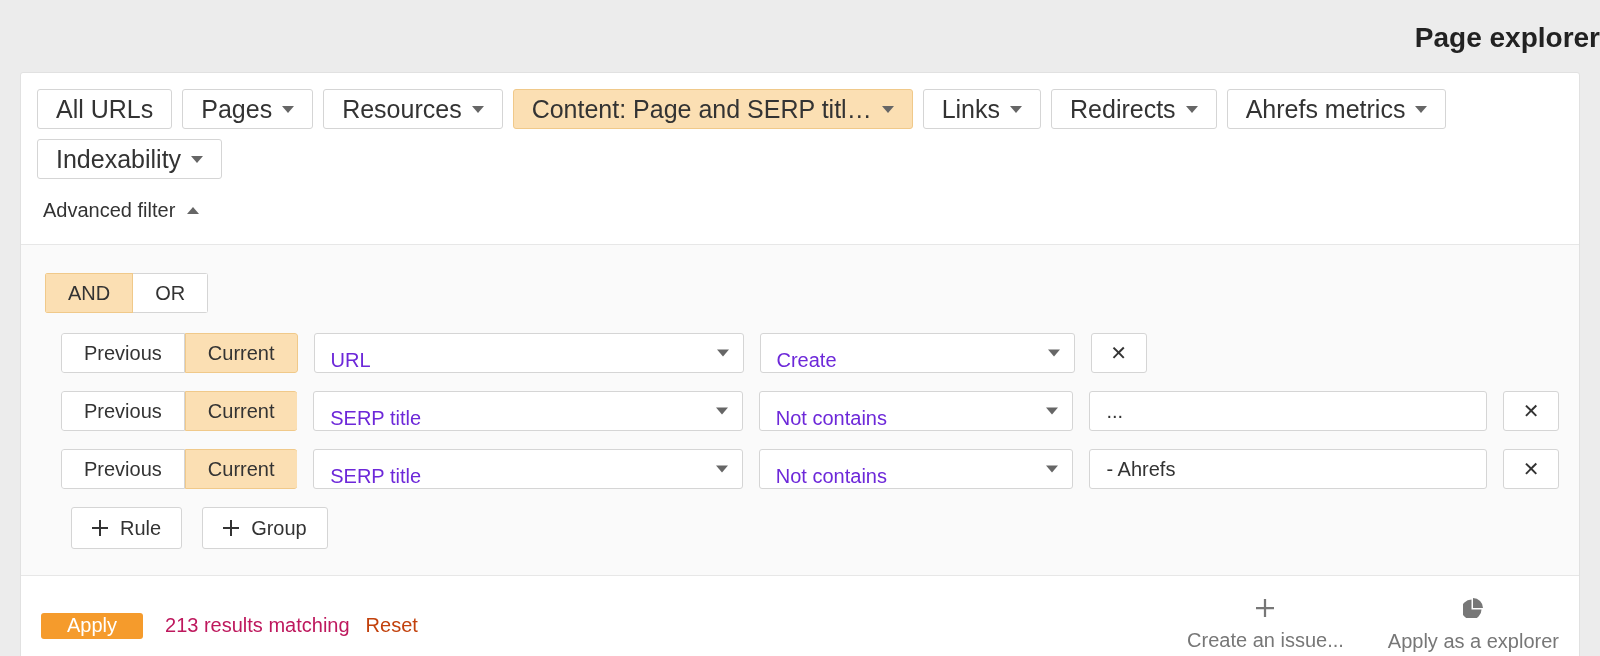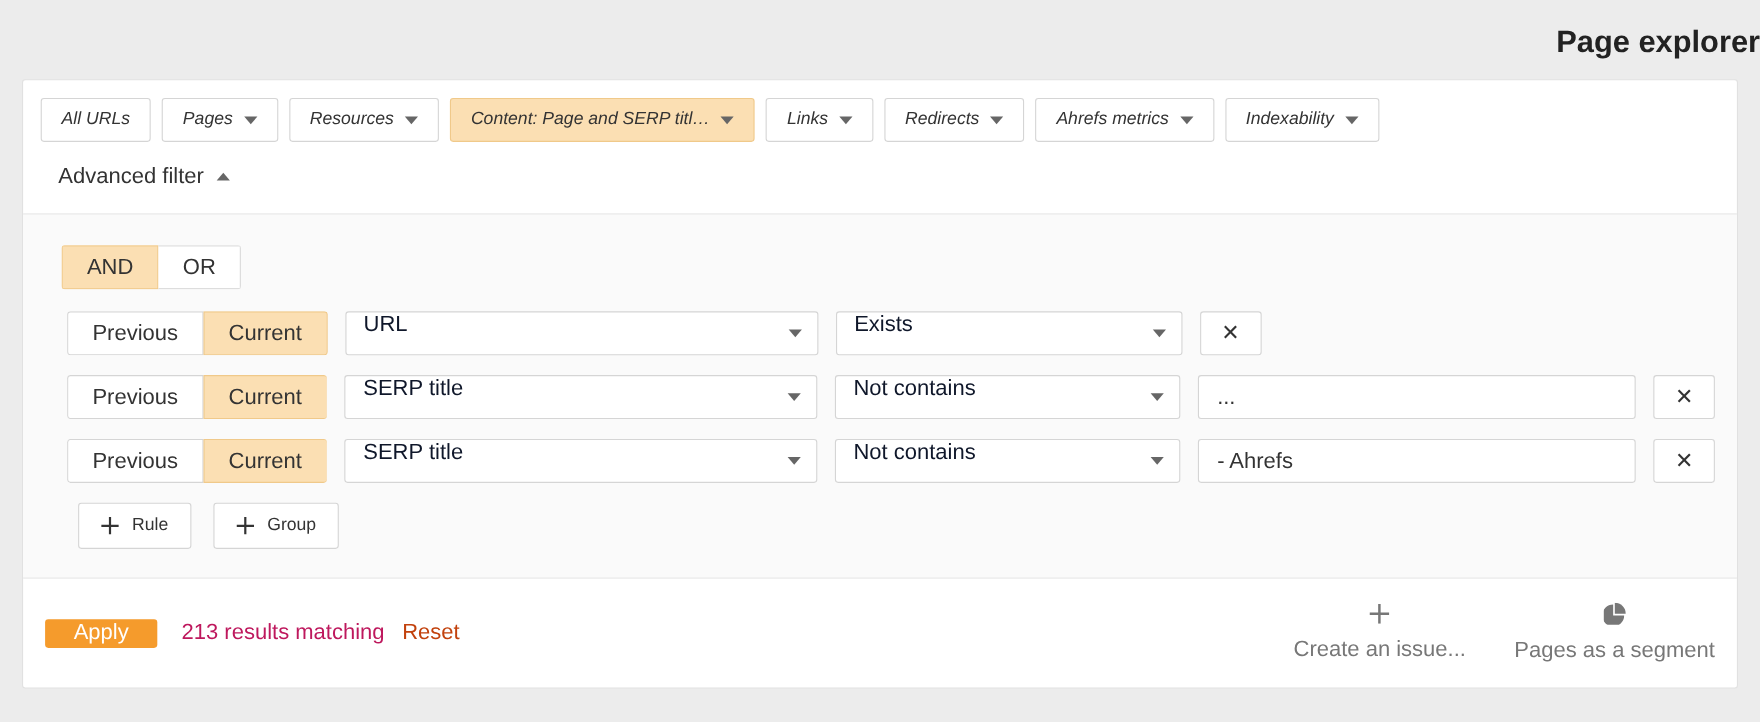--- a/index.html
+++ b/index.html
@@ -32,25 +32,24 @@
   }
   .tool-btn {
     display: inline-flex;
     align-items: center;
     gap: 10px;
     height: 40px;
     padding: 0 18px;
     border: 1px solid #d5d5d5;
     background: #fff;
     border-radius: 3px;
-    font-size: 16px;
+    font-size: 25px;
     color: #333;
     cursor: pointer;
     white-space: nowrap;
-    font-style: italic;
   }
   .tool-btn.active {
     background: #fbdfb3;
     border-color: #f0c98a;
     justify-content: center;
   }
   .caret-down {
     width: 0; height: 0;
     border-left: 6px solid transparent;
     border-right: 6px solid transparent;
@@ -58,39 +57,39 @@
     display: inline-block;
   }
   .caret-up {
     width: 0; height: 0;
     border-left: 6px solid transparent;
     border-right: 6px solid transparent;
     border-bottom: 7px solid #666;
     display: inline-block;
   }
   .adv-filter {
-    padding: 20px 18px 22px 32px;
+    padding: 20px 18px 22px 22px;
     font-size: 20px;
     color: #333;
     display: flex;
     align-items: center;
     gap: 12px;
     cursor: pointer;
   }
   .filter-zone {
     background: #fafafa;
     border-top: 1px solid #e7e7e7;
     border-bottom: 1px solid #e7e7e7;
     padding: 28px 20px 26px 20px;
   }
   .seg-group {
     display: inline-flex;
     border-radius: 3px;
     overflow: hidden;
-    margin-left: 15px;
+    margin-left: 4px;
   }
   .seg-btn {
     display: inline-flex;
     align-items: center;
     justify-content: center;
     height: 40px;
     padding: 0 22px;
     font-size: 20px;
     border: 1px solid #d5d5d5;
     background: #fff;
@@ -114,28 +113,28 @@
     display: inline-flex;
     border-radius: 3px;
     overflow: hidden;
     text-align: center;
   }
   .toggle-pair .seg-btn:first-child { border-top-left-radius:3px; border-bottom-left-radius:3px; }
   .toggle-pair .seg-btn:last-child { border-top-right-radius:3px; border-bottom-right-radius:3px; }
   .select-box {
     position: relative;
     display: flex;
-    align-items: flex-start;
+    align-items: flex-end;
     height: 40px;
     border: 1px solid #d5d5d5;
     background: #fff;
     border-radius: 3px;
     padding: 0 40px 0 16px;
     font-size: 20px;
-    color: #0f172a;
+    color: #6d28d9;
     cursor: pointer;
   }
   .select-box .caret-down {
     position: absolute;
     right: 14px;
     top: 50%;
     transform: translateY(-50%);
   }
   .sel-field { width: 430px; }
   .sel-cond  { width: 315px; }
@@ -174,21 +173,21 @@
   }
   .add-btn {
     display: inline-flex;
     align-items: center;
     gap: 12px;
     height: 42px;
     padding: 0 20px;
     border: 1px solid #d5d5d5;
     background: #fff;
     border-radius: 3px;
-    font-size: 16px;
+    font-size: 20px;
     color: #333;
     cursor: pointer;
   }
   .footer {
     display: flex;
     align-items: center;
     padding: 22px 20px;
   }
   .apply-btn {
     height: 26px;
@@ -282,21 +281,21 @@
       <div class="rule-row">
         <div class="toggle-pair">
           <div class="seg-btn">Previous</div>
           <div class="seg-btn active">Current</div>
         </div>
         <div class="select-box sel-field">
           <span>URL</span>
           <span class="caret-down"></span>
         </div>
         <div class="select-box sel-cond">
-          <span>Exists</span>
+          <span>Create</span>
           <span class="caret-down"></span>
         </div>
         <button class="icon-btn">
           <span class="x-icon"></span>
         </button>
       </div>
 
       <div class="rule-row">
         <div class="toggle-pair">
           <div class="seg-btn">Previous</div>
@@ -371,17 +370,17 @@
       </span>
       <span>Create an issue...</span>
     </span>
     <span class="footer-action">
       <span class="pie-icon">
         <svg width="20" height="20" viewBox="0 0 20 20">
           <path d="M10 10 L10 0 A10 10 0 0 1 20 10 Z" fill="#777"></path>
           <path d="M9 11 L9 1 A10 10 0 1 0 19 11 Z" fill="#777" transform="translate(-0.5,0.5)"></path>
         </svg>
       </span>
-      <span>Pages as a segment</span>
+      <span>Apply as a explorer</span>
     </span>
   </div>
 
 </div>
 
 </body></html>

